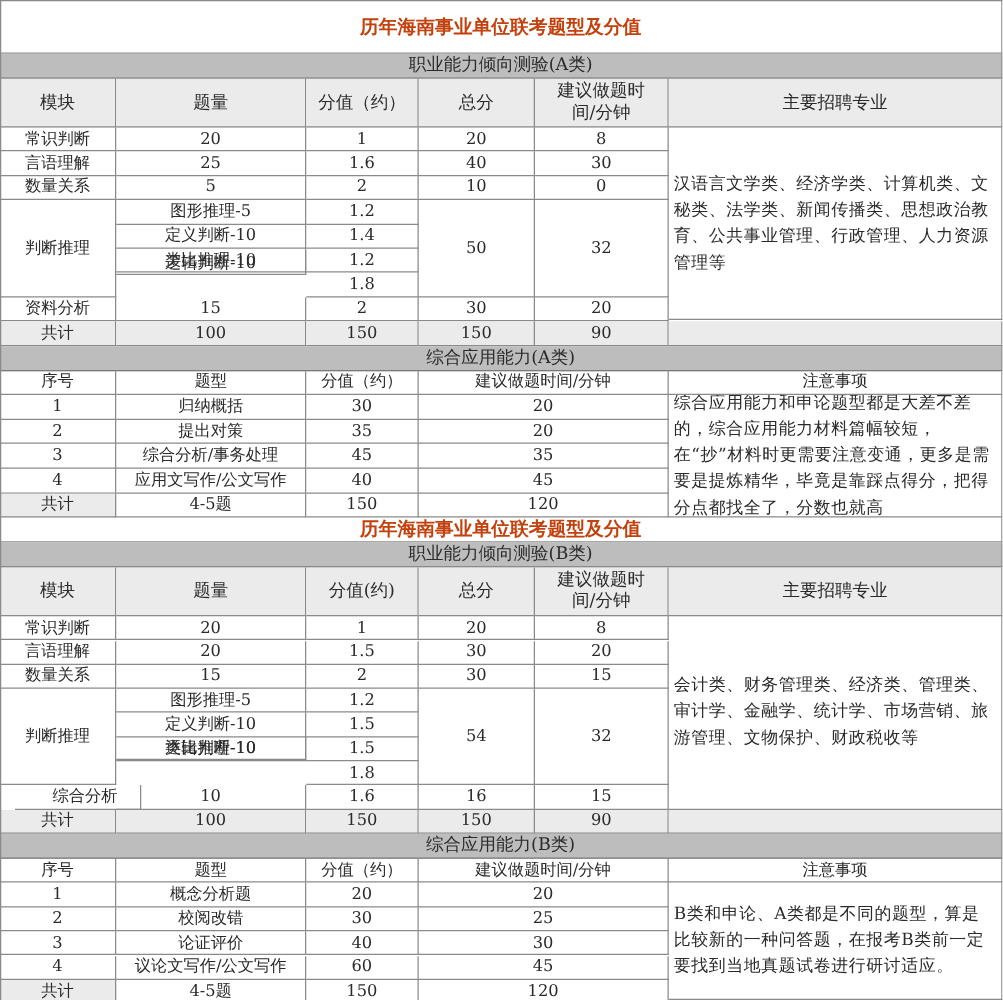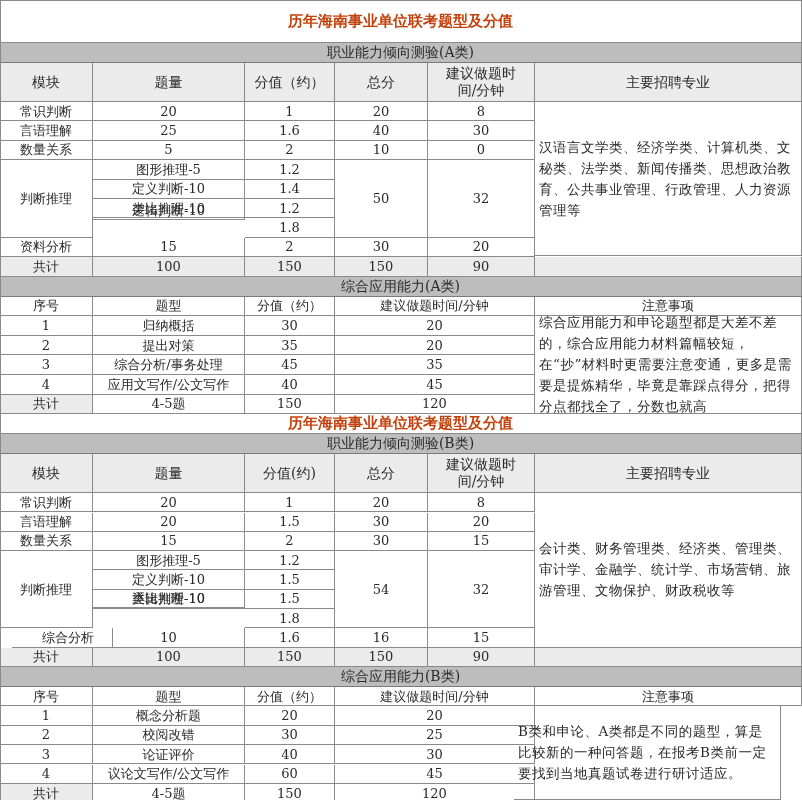--- a/index.html
+++ b/index.html
@@ -443,17 +443,17 @@
     </div>
     <div class="c " style="left: 93px; width: 152px; top: 783.9px; height: 19.4px;">
       <span>4-5题</span>
     </div>
     <div class="c " style="left: 245px; width: 90px; top: 783.9px; height: 19.4px;">
       <span>150</span>
     </div>
     <div class="c " style="left: 335px; width: 200px; top: 783.9px; height: 19.4px;">
       <span>120</span>
     </div>
-    <div class="c wrap" style="left: 514px; width: 267px; top: 706.3px; height: 93.7px;">
+    <div class="c wrap" style="left: 535px; width: 267px; top: 706.3px; height: 93.7px;">
       <span>B类和申论、A类都是不同的题型，算是比较新的一种问答题，在报考B类前一定要找到当地真题试卷进行研讨适应。</span>
     </div>
   </div>
 <div class="frame"></div>
 
 </body></html>

